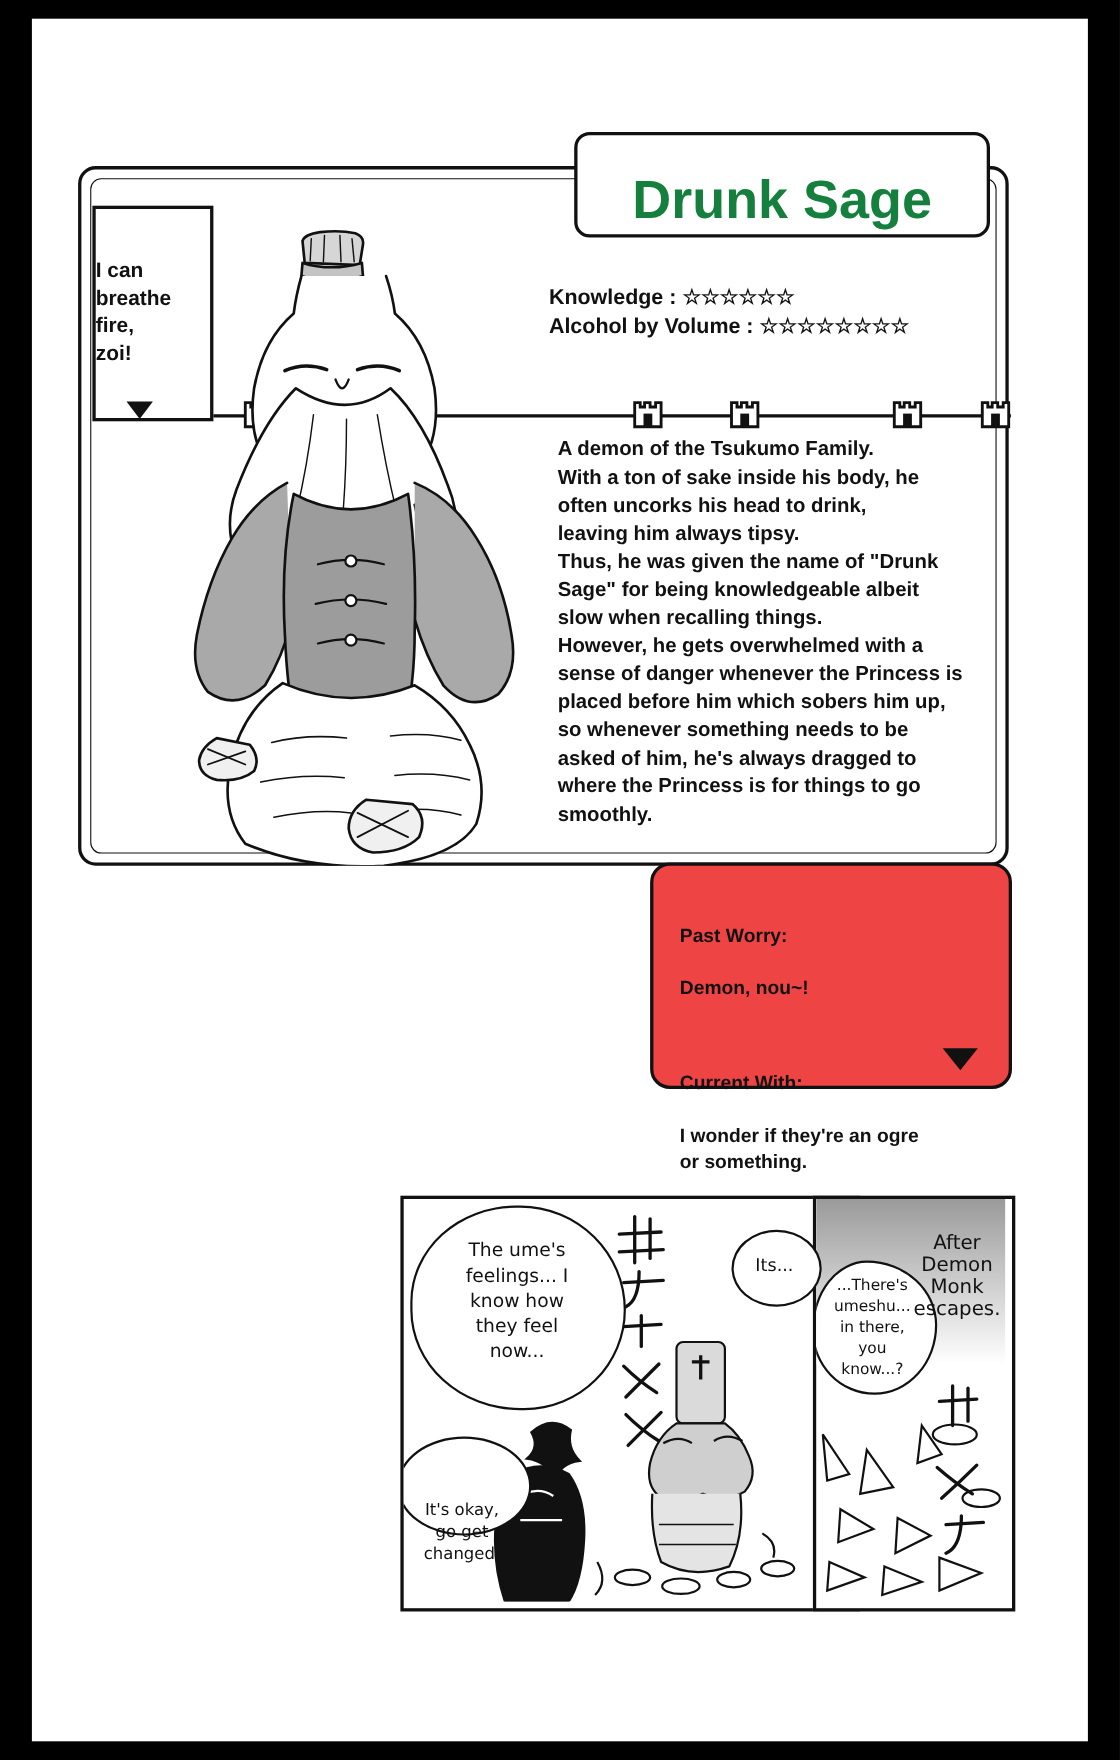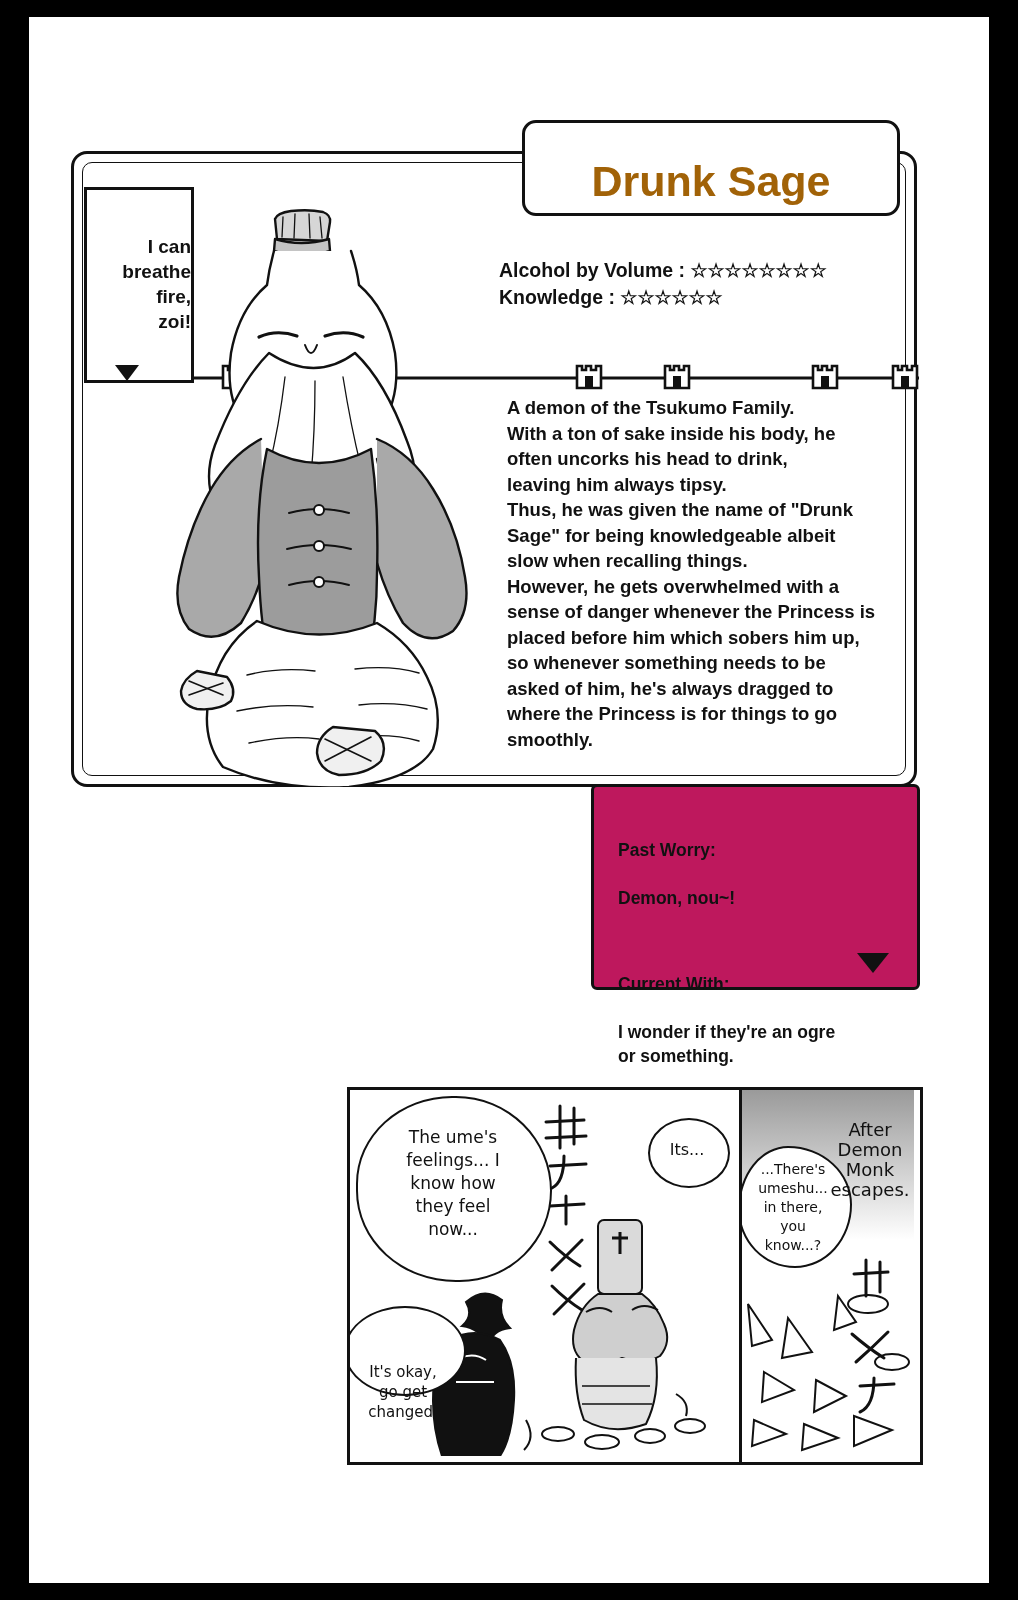--- a/index.html
+++ b/index.html
@@ -32,24 +32,24 @@
     height: 90px;
     border: 3px solid #111;
     border-radius: 14px;
     background: #fff;
     display: flex;
     align-items: center;
     justify-content: center;
     z-index: 6;
   }
   .title-text {
-    font-size: 43px;
+    font-size: 49px;
     font-weight: bold;
     letter-spacing: 0px;
-    color: #a16207;
+    color: #15803d;
     white-space: nowrap;
     margin-top: 27px;
   }
 
   
   .profile-frame {
     position: absolute;
     left: 42px;
     top: 134px;
     width: 840px;
@@ -77,21 +77,21 @@
     width: 104px;
     height: 190px;
     border: 3px solid #111;
     background: #fff;
     z-index: 7;
   }
   .speech-left-text {
     position: absolute;
     left: 0; right: 0;
     top: 44px;
-    text-align: right;
+    text-align: left;
     font-size: 19px;
     font-weight: bold;
     line-height: 25px;
     color: #111;
     white-space: pre-line;
   }
   .speech-left-tail {
     position: absolute;
     left: 28px;
     bottom: -1px;
@@ -157,22 +157,22 @@
   }
 
   
   .worry-box {
     position: absolute;
     left: 562px;
     top: 767px;
     width: 323px;
     height: 200px;
     border: 3px solid #111;
-    border-radius: 6px;
-    background: #be185d;
+    border-radius: 18px;
+    background: #ef4444;
     z-index: 6;
   }
   .worry-content {
     position: absolute;
     left: 24px;
     top: 27px;
     right: 16px;
     font-size: 17.5px;
     font-weight: bold;
     line-height: 24px;
@@ -198,21 +198,21 @@
     width: 570px;
     height: 372px;
     z-index: 5;
   }
   .panel {
     position: absolute;
     border: 3px solid #111;
     background: #fff;
     overflow: hidden;
   }
-  .panel-left { left: 0; top: 0; width: 382px; height: 372px; padding-left: 30px; }
+  .panel-left { left: 17px; top: 0; width: 382px; height: 372px; padding-left: 30px; }
   .panel-right { left: 392px; top: 0; width: 178px; height: 372px; }
 
   .bubble {
     position: absolute;
     background: #fff;
     border: 2.5px solid #111;
     z-index: 4;
   }
   .bubble-text {
     position: absolute;
@@ -325,26 +325,26 @@
         <g transform="translate(714,4)">
           <path d="M0 6 L0 2 L5 2 L5 6 L9 6 L9 2 L14 2 L14 6 L19 6 L19 2 L24 2 L24 24 L0 24 Z"></path>
           <rect x="8" y="12" width="8" height="12" fill="#111" stroke="none"></rect>
         </g>
       </g>
     </svg>
   </div>
 
   <div class="stats">
     <div class="stat-line">
+      <span>Knowledge :</span>
+      <span class="stars">☆☆☆☆☆☆</span>
+    </div>
+    <div class="stat-line">
       <span>Alcohol by Volume :</span>
       <span class="stars">☆☆☆☆☆☆☆☆</span>
-    </div>
-    <div class="stat-line">
-      <span>Knowledge :</span>
-      <span class="stars">☆☆☆☆☆☆</span>
     </div>
   </div>
 
   <div class="description">A demon of the Tsukumo Family.
 With a ton of sake inside his body, he
 often uncorks his head to drink,
 leaving him always tipsy.
 Thus, he was given the name of "Drunk
 Sage" for being knowledgeable albeit
 slow when recalling things.

